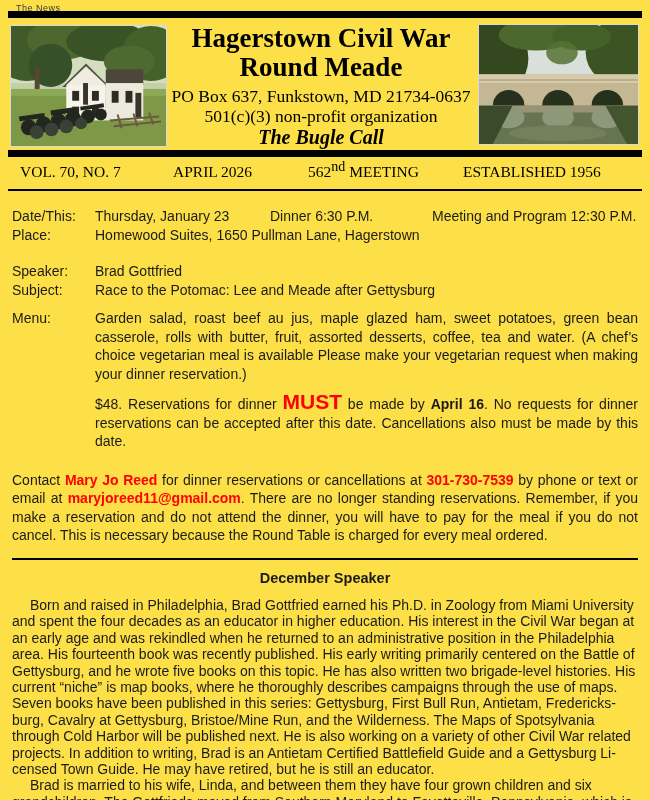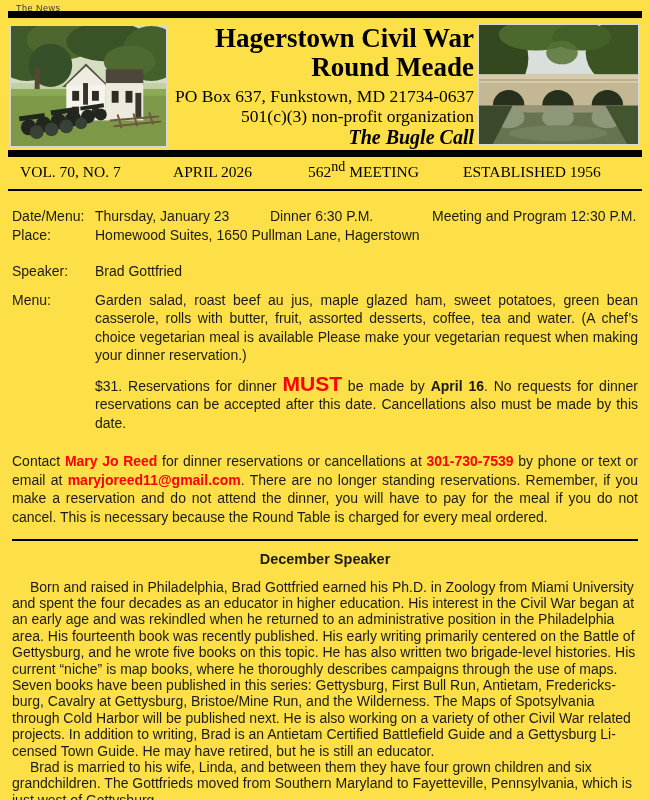--- a/index.html
+++ b/index.html
@@ -10,21 +10,21 @@
   .top-note{position:absolute;top:3px;left:16px;font-size:9px;color:#3a3a3a;z-index:1;letter-spacing:.5px;}
   .bar{position:absolute;left:8px;right:8px;height:7px;background:#000;z-index:2;}
   .bar-top{top:11px;}
   .bar-mid{top:150px;}
 
   
   .photo{position:absolute;top:25px;border:1px solid #d9d9d9;box-sizing:border-box;}
   .photo-left{left:10px;width:157px;height:122px;}
   .photo-right{left:478px;width:161px;height:121px;top:24px;}
   .photo svg{display:block;width:100%;height:100%;}
-  .header-center{position:absolute;left:168px;top:24px;width:306px;text-align:right;
+  .header-center{position:absolute;left:168px;top:24px;width:306px;text-align:center;
                  font-family:"Liberation Serif",serif;color:#000;}
   .title{font-size:27px;font-weight:bold;line-height:29px;}
   .addr{font-size:17.5px;line-height:20px;margin-top:4px;}
   .org{font-size:17.5px;line-height:20px;}
   .bugle{font-size:20px;font-weight:bold;font-style:italic;line-height:22px;}
 
   
   .masthead{position:absolute;top:163px;left:20px;right:10px;display:flex;
             font-family:"Liberation Serif",serif;font-size:15.5px;color:#000;}
   .m-vol{width:153px;} .m-date{width:135px;} .m-meet{width:155px;} .m-est{flex:1;}
@@ -146,48 +146,52 @@
     <span class="m-vol">VOL. 70, NO. 7</span>
     <span class="m-date">APRIL 2026</span>
     <span class="m-meet"><span>562</span><sup>nd</sup><span> MEETING</span></span>
     <span class="m-est">ESTABLISHED 1956</span>
   </div>
   <div class="thin-rule"></div>
 
   <div class="content">
 
     <div class="row">
-      <span class="label">Date/Menu:</span>
+      <span class="label">Date/This:</span>
       <span class="dt-day">Thursday, January 23</span>
       <span class="dt-dinner">Dinner 6:30 P.M.</span>
       <span class="dt-meeting">Meeting and Program 12:30 P.M.</span>
     </div>
 
     <div class="row">
       <span class="label">Place:</span>
       <span>Homewood Suites, 1650 Pullman Lane, Hagerstown</span>
     </div>
 
     <div class="gap"></div>
 
     <div class="row">
       <span class="label">Speaker:</span>
       <span>Brad Gottfried</span>
     </div>
 
+    <div class="row">
+      <span class="label">Subject:</span>
+      <span>Race to the Potomac: Lee and Meade after Gettysburg</span>
+    </div>
 
     <div class="gap-sm"></div>
 
     <div class="row">
       <span class="label">Menu:</span>
       <span class="menu-text">Garden salad, roast beef au jus, maple glazed ham, sweet potatoes, green bean casse­role, rolls with butter, fruit, assorted desserts, coffee, tea and water.  (A chef’s choice vegetarian meal is available  Please make your vegetarian request when making your dinner reservation.)</span>
     </div>
 
     <div class="price">
-      <span>$31. Reservations for dinner </span><span class="must">MUST</span><span> be made by </span><span class="bold">April 16</span><span>.  No requests for dinner res­ervations can be accepted after this date.  Cancellations also must be made by this date.</span>
+      <span>$48. Reservations for dinner </span><span class="must">MUST</span><span> be made by </span><span class="bold">April 16</span><span>.  No requests for dinner res­ervations can be accepted after this date.  Cancellations also must be made by this date.</span>
     </div>
 
     <div class="contact">
       <span>Contact </span><span class="red">Mary Jo Reed</span><span> for dinner reservations or cancellations at </span><span class="red">301-730-7539</span><span> by phone or text or email at </span><span class="red">maryjoreed11@gmail.com</span><span>.  There are no longer standing reservations.  Remember, if you make a reservation and do not attend the dinner, you will have to pay for the meal if you do not cancel. This is necessary because the Round Table is charged for every meal ordered.</span>
     </div>
 
     <div class="section-rule"></div>
     <div class="section-heading">December Speaker</div>
 
     <div class="bio">

